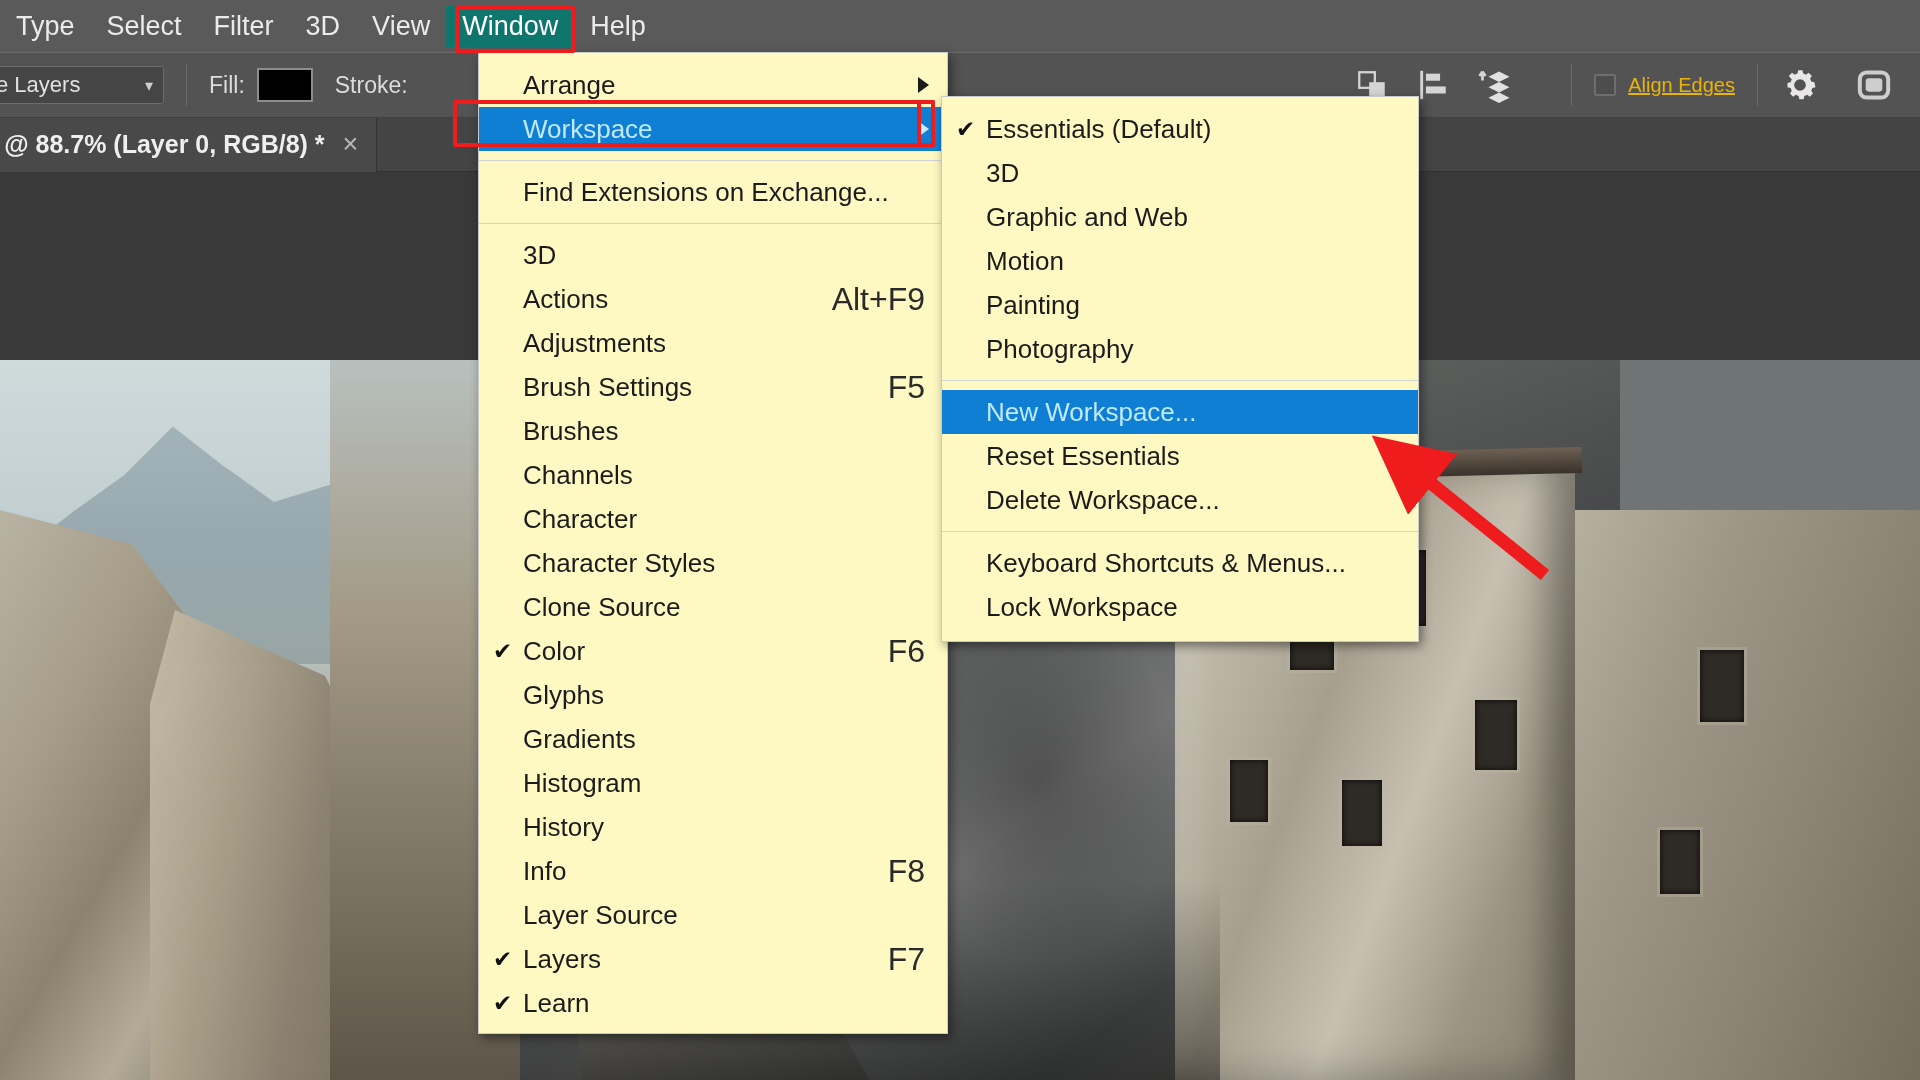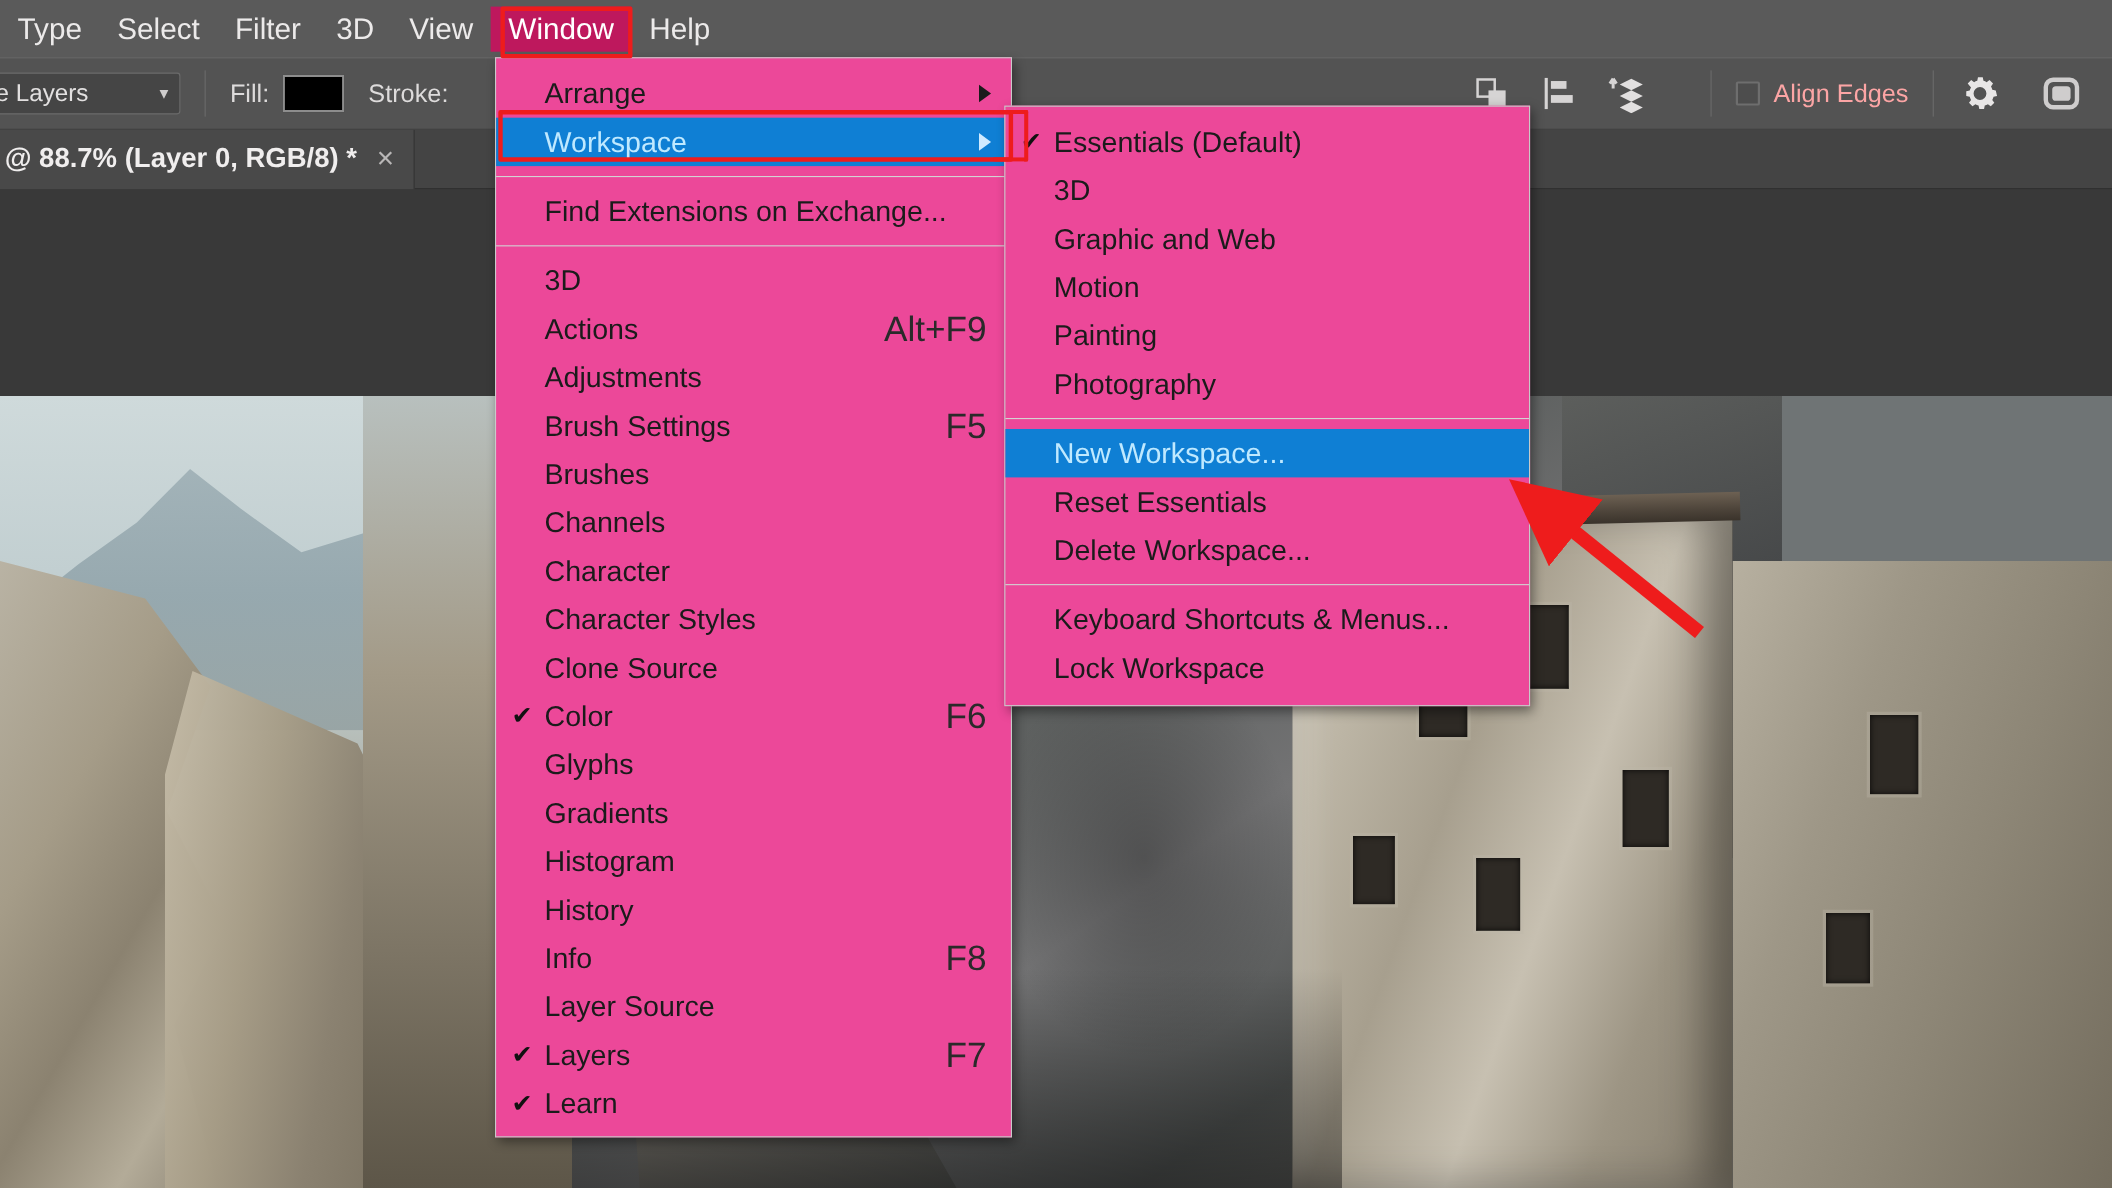--- a/index.html
+++ b/index.html
@@ -98,21 +98,21 @@
   
   .menubar {
     position: absolute; left: 0; top: 0; width: 1920px; height: 52px;
     background: #5a5a5a;
     display: flex; align-items: center;
   }
   .menubar-item {
     color: #eceaea; font-size: 27px; line-height: 1;
     padding: 7px 16px; white-space: nowrap; cursor: default;
   }
-  .menubar-item.active { background: #be185d; color: #ffffff; }
+  .menubar-item.active { background: #0f766e; color: #ffffff; }
 
   .optionsbar {
     position: absolute; left: 0; top: 52px; width: 1920px; height: 66px;
     background: #535353;
     border-top: 1px solid #6a6a6a;
     border-bottom: 1px solid #3f3f3f;
     display: flex; align-items: center; gap: 0;
   }
   .opt-select {
     display: flex; align-items: center; justify-content: space-between;
@@ -125,21 +125,21 @@
   .opt-label { color: #dddbdb; font-size: 23px; }
   .swatch-black {
     width: 56px; height: 34px; background: #000000;
     border: 2px solid #8d8d8d; margin-left: 12px; margin-right: 22px;
   }
   .opt-spacer { flex: 1 1 auto; }
   .align-edges-box {
     width: 22px; height: 22px; border: 2px solid #6e6e6e; background: #4d4d4d;
     margin-right: 12px; border-radius: 2px;
   }
-  .align-edges-label { color: #fca5a5; font-size: 23px; }
+  .align-edges-label { color: #eab308; font-size: 20px; text-decoration: underline; }
 
   .tabbar {
     position: absolute; left: 0; top: 118px; width: 1920px; height: 54px;
     background: #444444;
     border-bottom: 1px solid #2f2f2f;
     display: flex; align-items: center;
   }
   .doc-tab {
     display: flex; align-items: center; gap: 18px;
     height: 54px; padding: 0 18px 0 0; margin-left: -18px;
@@ -149,25 +149,26 @@
   .tab-close { color: #b9b7b7; font-size: 27px; font-weight: normal; cursor: pointer; }
   .rulers {
     position: absolute; left: 0; top: 172px; width: 1920px; height: 188px;
     background: #3d3d3d;
   }
   .rulers-inner { position:absolute; inset:0; background:#393939; }
 
   
   .menu {
     position: absolute;
-    background: #ec4899;
+    background: #fef9c3;
     border: 1px solid #c9c9c9;
     box-shadow: 3px 4px 10px rgba(0,0,0,.45);
     padding: 8px 0;
     z-index: 40;
+    margin-left: 28px;
   }
   #window-menu { left: 450px; top: 52px; width: 470px; padding-top: 10px; }
   #workspace-submenu { left: 913px; top: 96px; width: 478px; padding: 10px 0 12px; }
 
   .mi {
     position: relative; display: flex; align-items: center;
     height: 44px; padding: 0 22px 0 44px;
     color: #1b1b1b; font-size: 26px; white-space: nowrap; cursor: default;
   }
   .mi.selected { background: #0f7fd4; color: #bfe9ff; }

